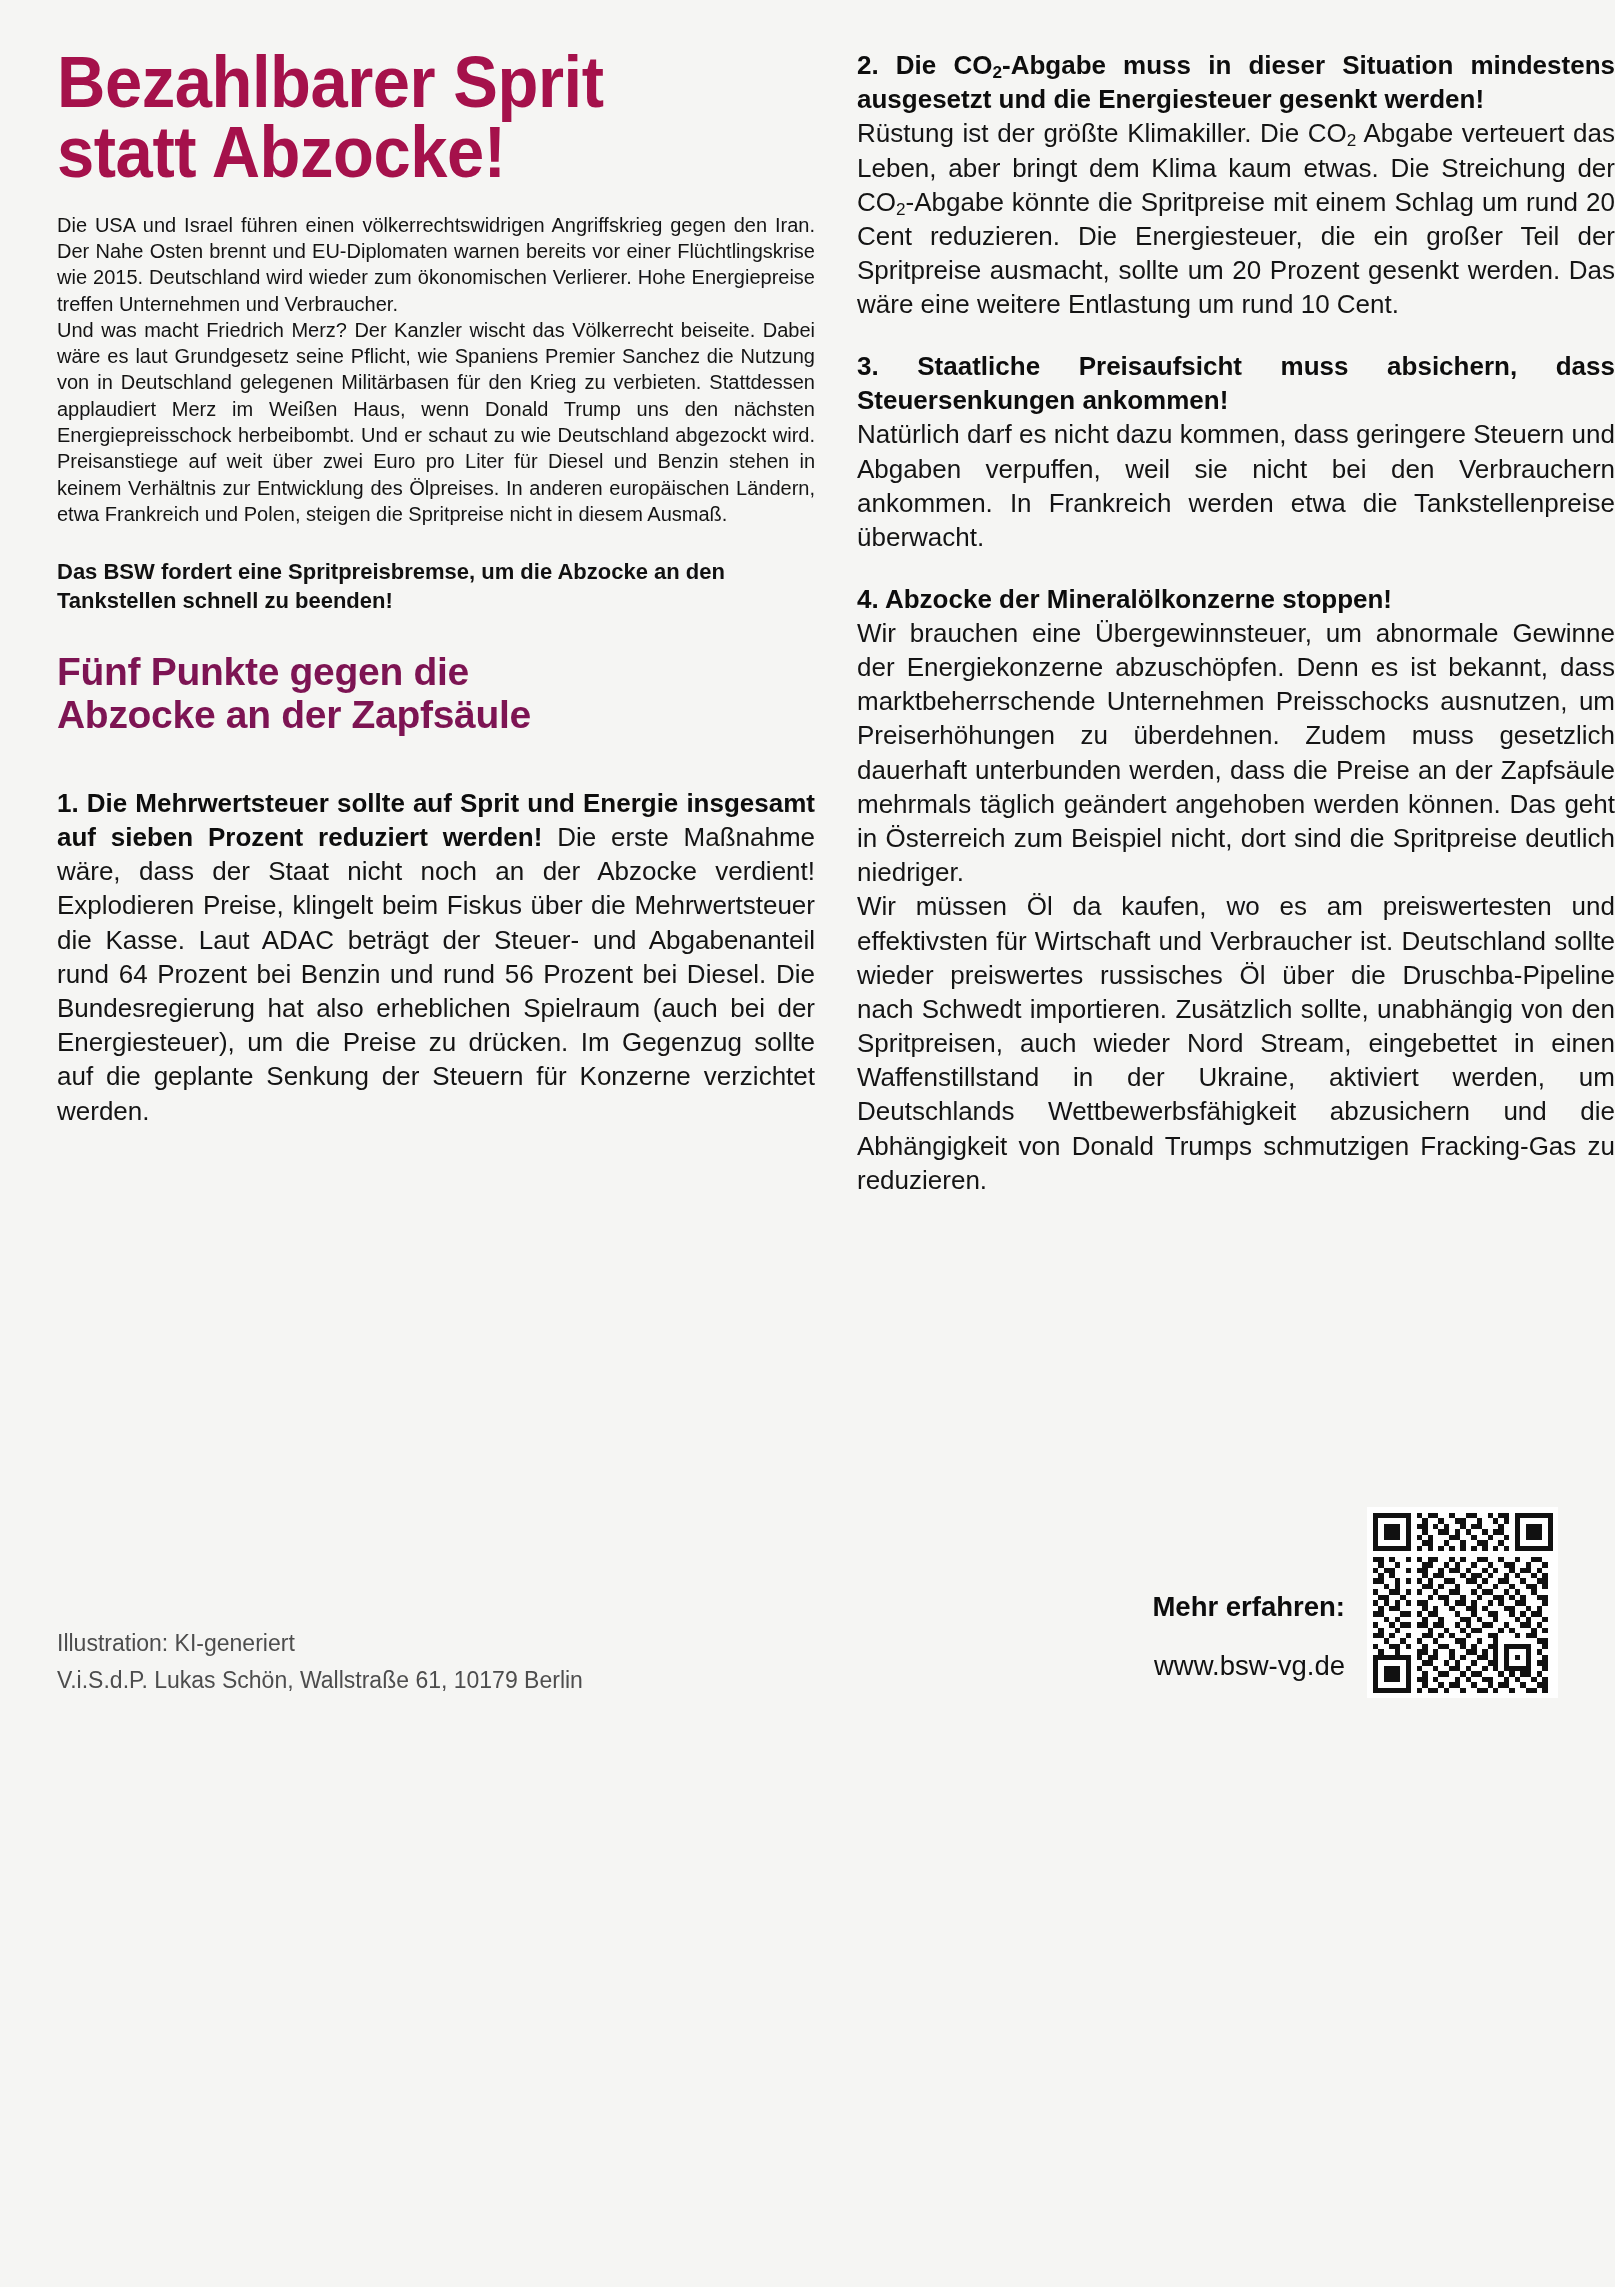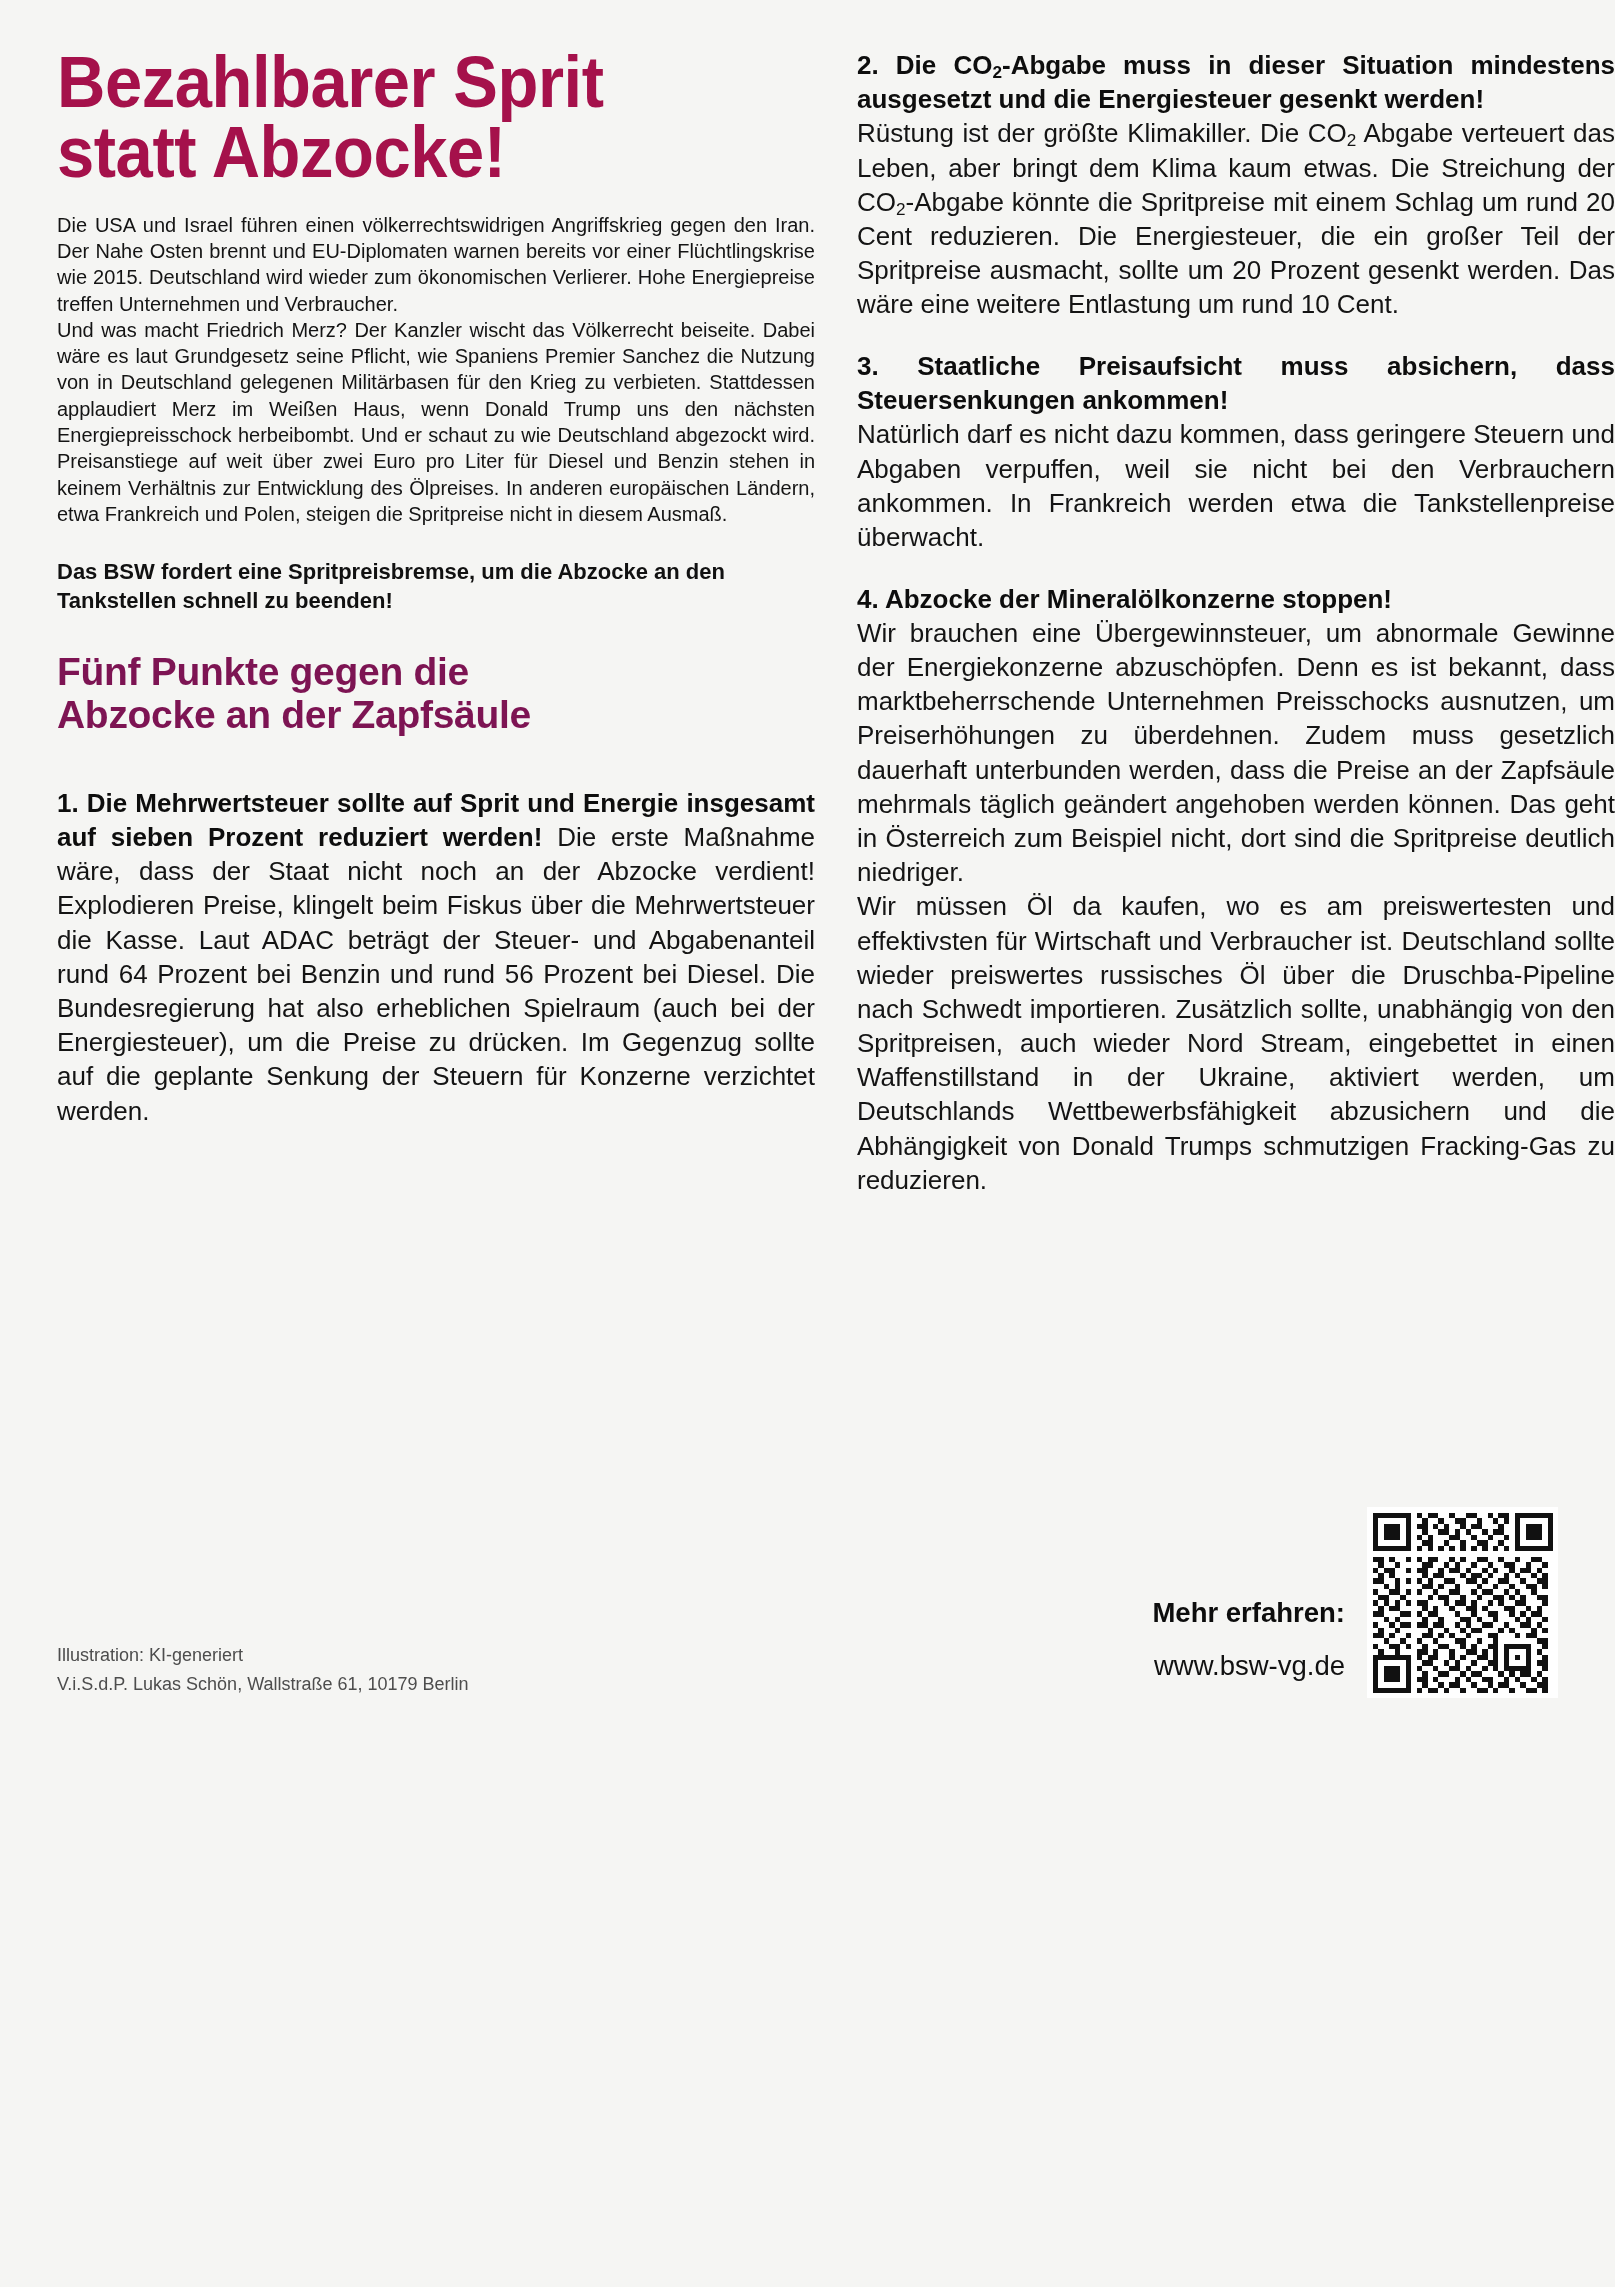--- a/index.html
+++ b/index.html
@@ -110,42 +110,42 @@
     position: absolute;
     left: 57px;
     bottom: 42px;
     width: 1501px;
     display: flex;
     justify-content: space-between;
     align-items: flex-end;
   }
 
   .credits {
-    font-size: 18px;
+    font-size: 23px;
     line-height: 1.58;
     color: #4d4d4d;
   }
 
   .cta {
     display: flex;
     align-items: flex-end;
     gap: 22px;
   }
 
   .cta-text {
     text-align: right;
     padding-bottom: 16.5px;
   }
 
   .cta-title {
     font-size: 27.5px;
     font-weight: 700;
     color: #0d0d0d;
     line-height: 1.2;
-    margin-bottom: 20px;
+    margin-bottom: 26px;
   }
 
   .cta-url {
     font-size: 27.5px;
     color: #111;
     line-height: 1.2;
   }
 
   .qr {
     width: 191px;

